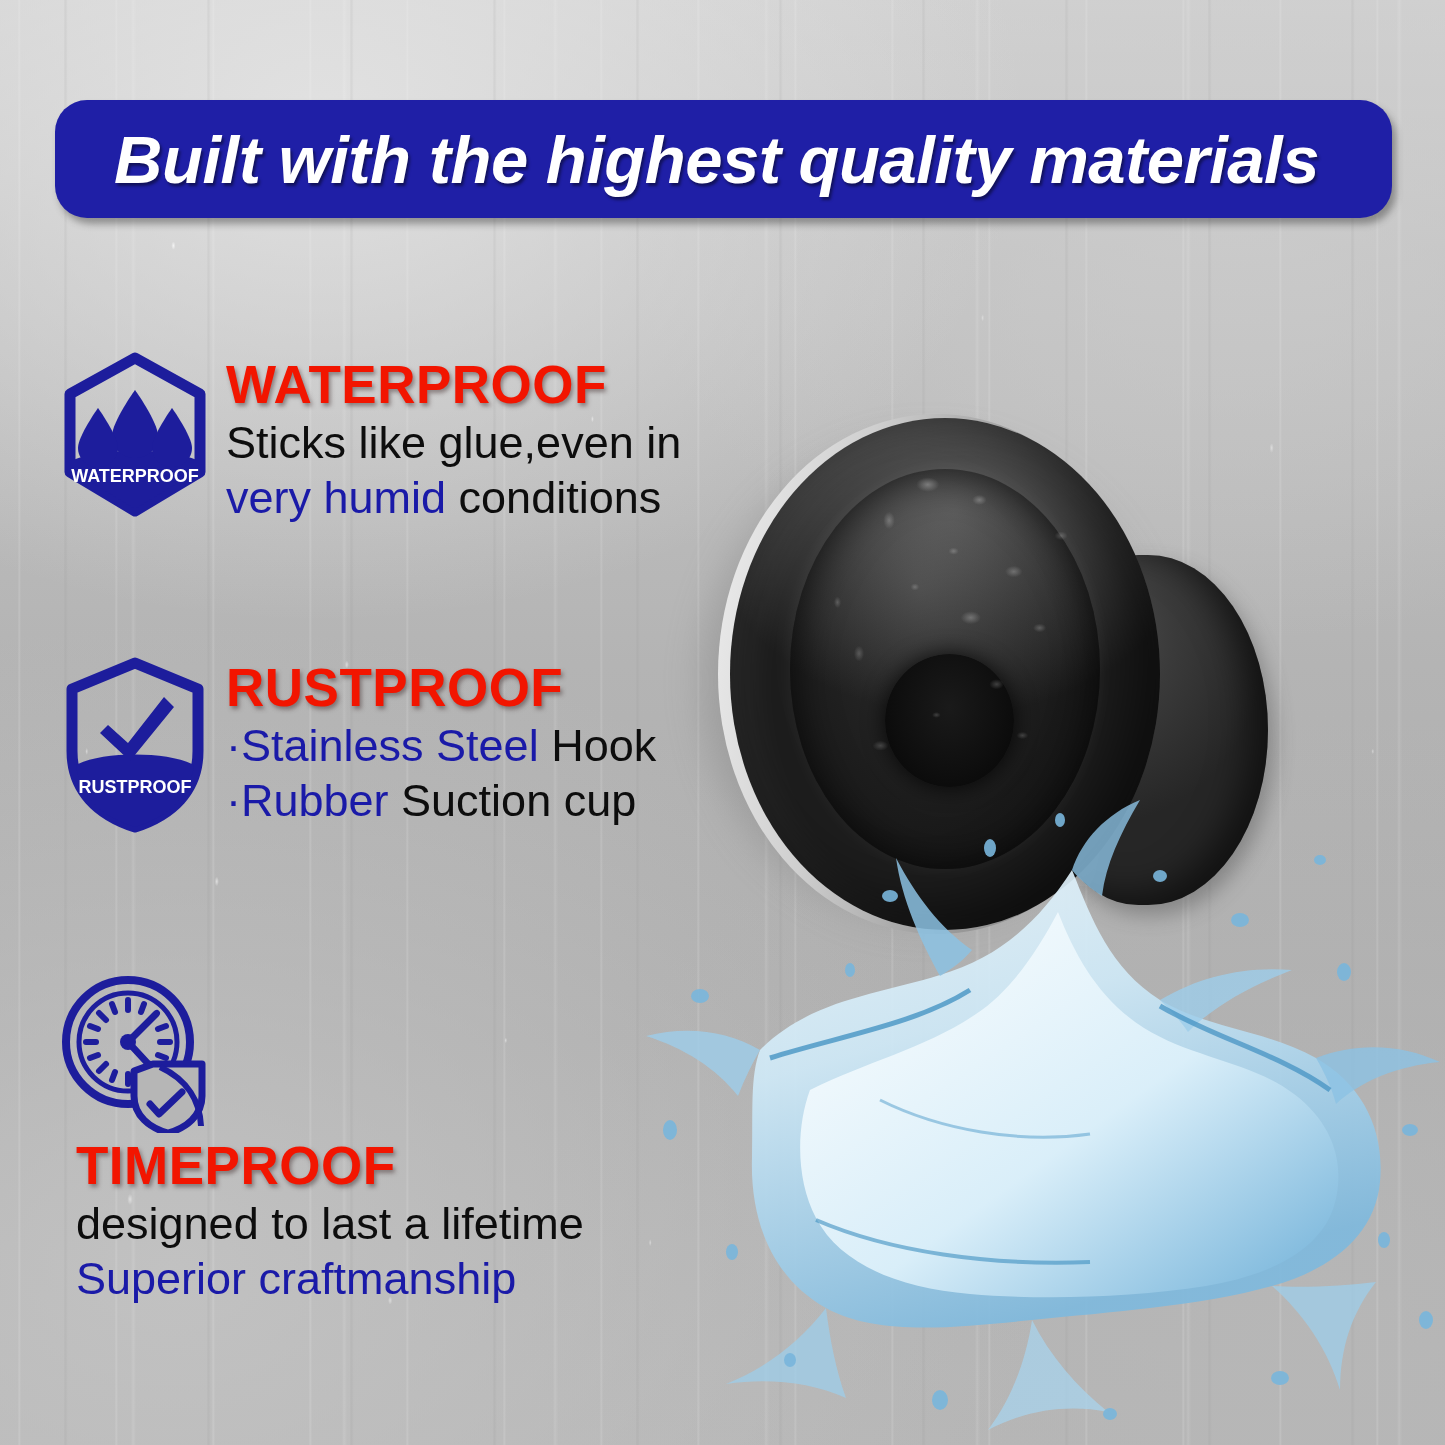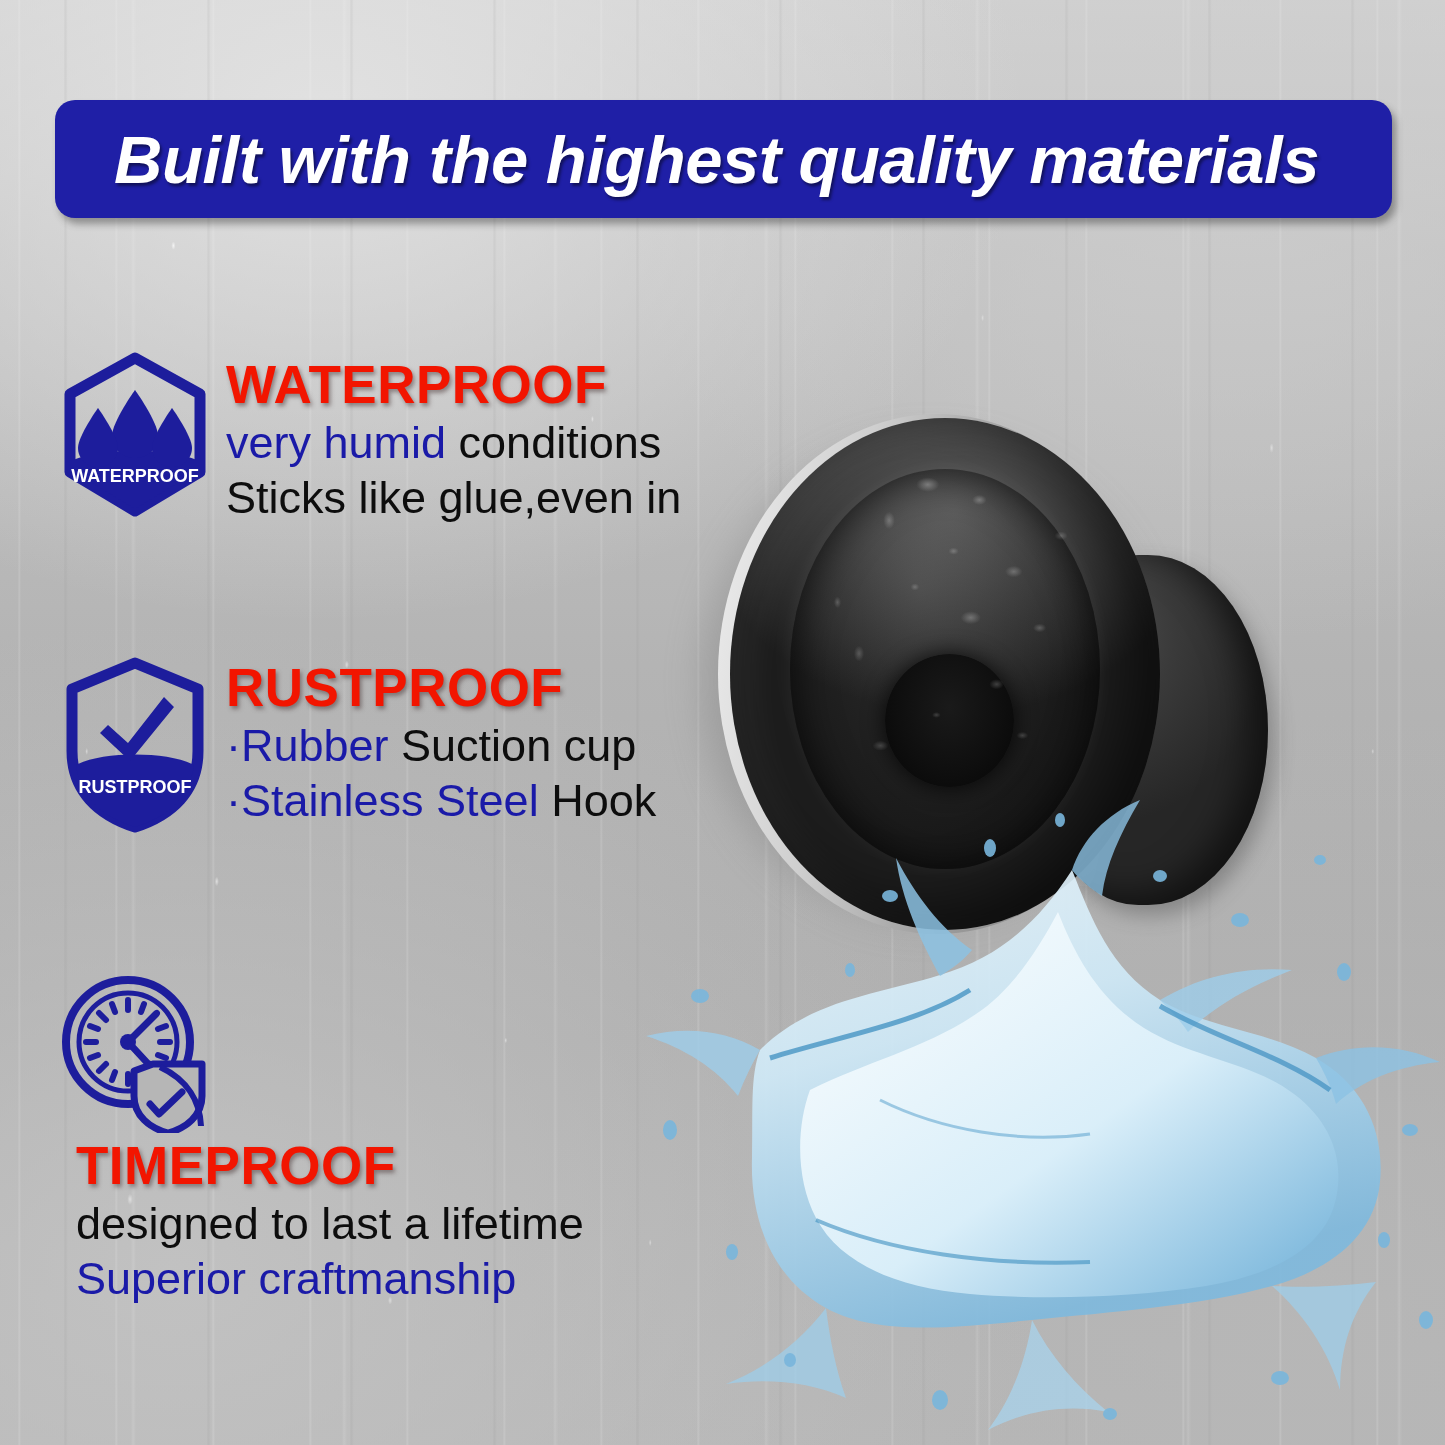--- a/index.html
+++ b/index.html
@@ -58,21 +58,21 @@
       radial-gradient(ellipse 2px 5px at 6% 52%,  rgba(255,255,255,.55), rgba(255,255,255,0) 70%),
       radial-gradient(ellipse 3px 6px at 20% 26%, rgba(255,255,255,.5),  rgba(255,255,255,0) 70%);
   }
 
   
   .banner {
     position: absolute;
     left: 55px; top: 100px;
     width: 1337px; height: 118px;
     background: #1f1fa6;
-    border-radius: 20px;
+    border-radius: 32px;
     box-shadow: 4px 6px 7px rgba(60,60,60,.45);
     display: flex; align-items: center;
   }
   .banner-text {
     width: 100%;
     text-align: center;
     color: #ffffff;
     font-size: 67px;
     font-weight: bold;
     font-style: italic;
@@ -297,44 +297,44 @@
         <path d="M13 108 C 40 96, 110 96, 137 108 L137 119 L75 157 L13 119 Z" class="icon-blue"></path>
         <path d="M75 38 C 75 38, 98 70, 98 84 C 98 97, 88 106, 75 106 C 62 106, 52 97, 52 84 C 52 70, 75 38, 75 38 Z" class="icon-blue"></path>
         <path d="M38 56 C 38 56, 58 84, 58 96 C 58 107, 49 115, 38 115 C 27 115, 18 107, 18 96 C 18 84, 38 56, 38 56 Z" class="icon-blue"></path>
         <path d="M112 56 C 112 56, 132 84, 132 96 C 132 107, 123 115, 112 115 C 101 115, 92 107, 92 96 C 92 84, 112 56, 112 56 Z" class="icon-blue"></path>
         <text class="icon-label" x="75" y="130" font-size="18" text-anchor="middle">WATERPROOF</text>
       </svg>
     </div>
     <div class="feature-text">
       <div class="f-title">WATERPROOF</div>
       <div class="f-line">
+        <span class="black">Sticks like glue,even in</span>
+      </div>
+      <div class="f-line">
         <span class="blue">very humid </span><span class="black">conditions</span>
-      </div>
-      <div class="f-line">
-        <span class="black">Sticks like glue,even in</span>
       </div>
     </div>
   </div>
 
   <div class="feature" id="feat-rustproof">
     <div class="feature-icon">
       <svg width="150" height="180" viewBox="0 0 150 180">
         <path d="M75 8 L138 34 L138 96 C 138 136, 112 160, 75 172 C 38 160, 12 136, 12 96 L12 34 Z" class="icon-stroke" stroke-width="11" stroke-linejoin="round"></path>
         <path d="M16 110 C 42 96, 108 96, 134 110 C 130 142, 108 162, 75 172 C 42 162, 20 142, 16 110 Z" class="icon-blue"></path>
         <path d="M40 78 L48 70 L68 88 L104 42 L114 52 L70 106 Z" class="icon-blue"></path>
         <text class="icon-label" x="75" y="138" font-size="18" text-anchor="middle">RUSTPROOF</text>
       </svg>
     </div>
     <div class="feature-text">
       <div class="f-title">RUSTPROOF</div>
       <div class="f-line">
+        <span class="blue">·Stainless Steel </span><span class="black">Hook</span>
+      </div>
+      <div class="f-line">
         <span class="blue">·Rubber </span><span class="black">Suction cup</span>
-      </div>
-      <div class="f-line">
-        <span class="blue">·Stainless Steel </span><span class="black">Hook</span>
       </div>
     </div>
   </div>
 
   <div class="feature" id="feat-timeproof">
     <div class="feature-icon">
       <svg width="150" height="165" viewBox="0 0 150 165">
         <circle cx="68" cy="74" r="62" class="icon-stroke" stroke-width="8"></circle>
         <circle cx="68" cy="74" r="49" class="icon-stroke" stroke-width="5"></circle>
         <g stroke="#1d1d9c" stroke-width="6" stroke-linecap="round">

